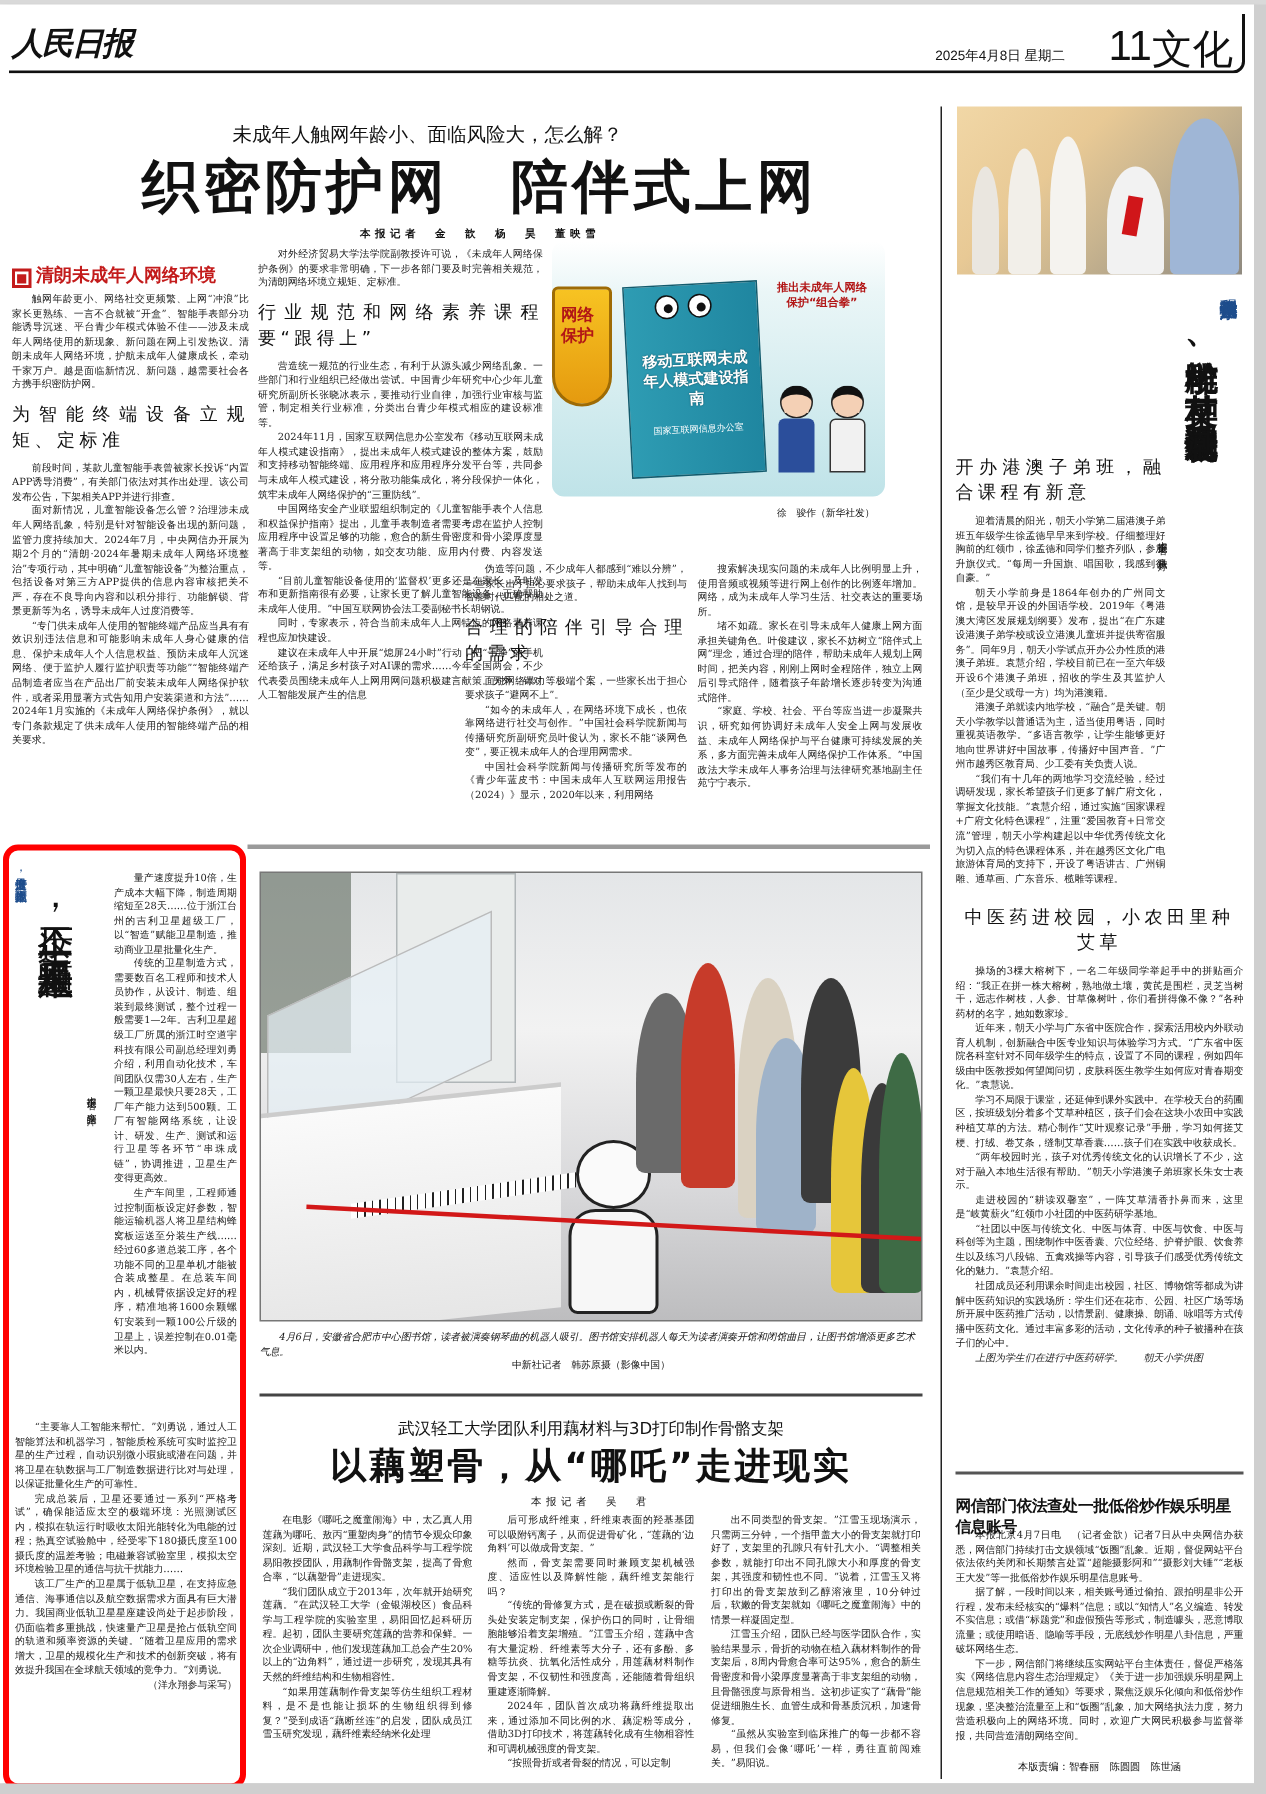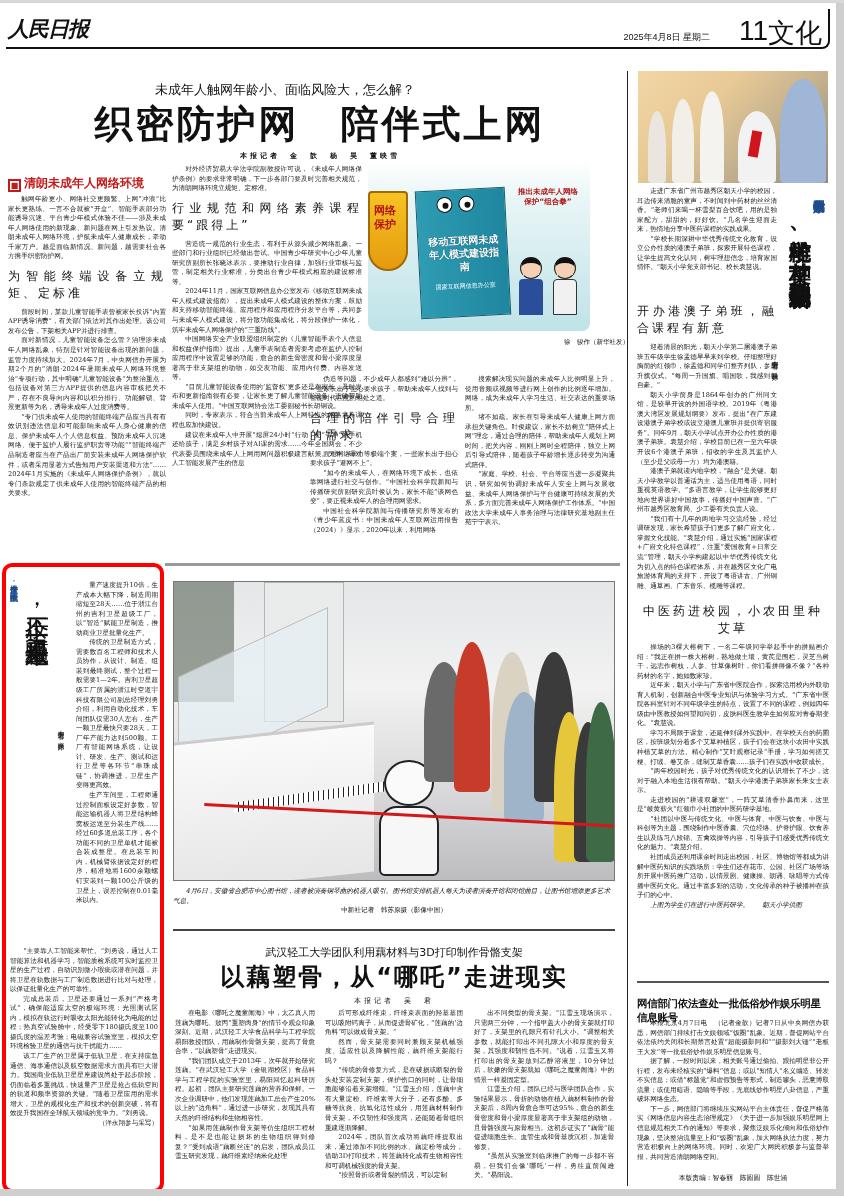--- a/index.html
+++ b/index.html
@@ -35,21 +35,21 @@
   .book { position: absolute; left: 50px; top: 28px; width: 90px; height: 128px; background: linear-gradient(90deg,#2e9cb3,#1f86a0); border: 1.5px solid #135b6d; transform: rotate(-3deg); }
   .book .eyes { position: absolute; left: 20px; top: 6px; width: 40px; height: 16px; }
   .book .eye { position: absolute; top: 0; width: 16px; height: 16px; background: #fff; border: 1px solid #111; border-radius: 50%; }
   .book .eye::after { content: ""; position: absolute; left: 5px; top: 5px; width: 6px; height: 6px; background: #111; border-radius: 50%; }
   .book .title { position: absolute; left: 6px; top: 44px; width: 78px; text-align: center; font-family: "DejaVu Sans", sans-serif; font-weight: bold; color: #fff; font-size: 10px; line-height: 13px; text-shadow: 0 0 1px #0a3d4a; }
   .book .pub { position: absolute; left: 6px; top: 92px; width: 78px; text-align: center; color: #fff; font-size: 6px; font-family: "DejaVu Sans", sans-serif; }
   .bubble { position: absolute; left: 150px; top: 26px; width: 60px; text-align: center; color: #b21616; font-weight: bold; font-family: "DejaVu Sans", sans-serif; font-size: 7.5px; line-height: 10px; }
   .kid { position: absolute; bottom: 14px; width: 26px; height: 60px; }
   .kid .head { width: 22px; height: 22px; background: #f4d0b5; border: 1px solid #222; border-radius: 50%; margin: 0 auto; border-top: 6px solid #111; }
   .kid .body { width: 24px; height: 36px; margin: 0 auto; border-radius: 4px 4px 0 0; }
-  .cartoon-credit { position: absolute; left: 518px; top: 335px; font-size: 6.5px; margin-left: 46px; }
+  .cartoon-credit { position: absolute; left: 518px; top: 335px; font-size: 6.5px; }
 
   
   .rphoto { position: absolute; left: 638px; top: 68px; width: 190px; height: 112px; background: linear-gradient(135deg,#f1d7a6 0%,#e8c995 35%,#c8b48f 60%,#8f8a80 100%); overflow: hidden; }
   .rphoto .p { position: absolute; border-radius: 50% 50% 4px 4px; }
   .rvline { position: absolute; left: 627px; top: 68px; width: 1px; height: 1115px; background: #222; }
   .rv-sub { position: absolute; left: 812px; top: 188px; width: 14px; font-family: "DejaVu Sans", sans-serif; font-size: 12px; line-height: 14px; color: #1e4d8c; writing-mode: vertical-rl; }
   .rv-title { position: absolute; left: 787px; top: 220px; width: 26px; font-family: "DejaVu Sans", sans-serif; font-size: 22px; line-height: 25px; writing-mode: vertical-rl; font-weight: bold; color: #111; }
   .rv-byline { position: absolute; left: 770px; top: 352px; writing-mode: vertical-rl; font-size: 6.5px; letter-spacing: 1px; }
 
   
@@ -167,24 +167,20 @@
     <div class="p" style="left:62px; top:20px; width:24px; height:92px; background:#f5f3ef;"></div>
     <div class="p" style="left:100px; top:40px; width:38px; height:72px; background:#f2f2f2;"></div>
     <div class="p" style="left:142px; top:8px; width:46px; height:104px; background:#9fb6d6;"></div>
     <div style="position:absolute;left:112px;top:60px;width:10px;height:26px;background:#d0161a;transform:rotate(10deg);"></div>
   </div>
 
   <div class="rv-sub">广东省广州市朝天小学开设特色课程</div>
   <div class="rv-title">学榄雕、种艾草，课程传统又新潮</div>
   <div class="rv-byline">本报记者　洪秋婷</div>
 
-  <div class="col" style="left:637px; top:184px; width:140px; height:110px;">
-    <p>走进广东省广州市越秀区朝天小学的校园，耳边传来清脆的童声，不时闻到中药材的丝丝清香。“老师们来喝一杯雪梨百合饮吧，用的是独家配方，甜甜的，好好饮。”几名学生迎面走来，热情地分享中医药课程的实践成果。</p>
-    <p>“学校长期深耕中华优秀传统文化教育，设立公办性质的港澳子弟班，探索开展特色课程，让学生提高文化认同，树牢理想信念，培育家国情怀。”朝天小学党支部书记、校长袁慧说。</p>
-  </div>
   <div class="col" style="left:637px; top:294px; width:140px; height:300px;">
     <div class="subhead">开办港澳子弟班，融合课程有新意</div>
     <p>迎着清晨的阳光，朝天小学第二届港澳子弟班五年级学生徐孟德早早来到学校。仔细整理好胸前的红领巾，徐孟德和同学们整齐列队，参加升旗仪式。“每周一升国旗、唱国歌，我感到很自豪。”</p>
     <p>朝天小学前身是1864年创办的广州同文馆，是较早开设的外国语学校。2019年《粤港澳大湾区发展规划纲要》发布，提出“在广东建设港澳子弟学校或设立港澳儿童班并提供寄宿服务”。同年9月，朝天小学试点开办公办性质的港澳子弟班。袁慧介绍，学校目前已在一至六年级开设6个港澳子弟班，招收的学生及其监护人（至少是父或母一方）均为港澳籍。</p>
     <p>港澳子弟就读内地学校，“融合”是关键。朝天小学教学以普通话为主，适当使用粤语，同时重视英语教学。“多语言教学，让学生能够更好地向世界讲好中国故事，传播好中国声音。”广州市越秀区教育局、少工委有关负责人说。</p>
     <p>“我们有十几年的两地学习交流经验，经过调研发现，家长希望孩子们更多了解广府文化，掌握文化技能。”袁慧介绍，通过实施“国家课程+广府文化特色课程”，注重“爱国教育+日常交流”管理，朝天小学构建起以中华优秀传统文化为切入点的特色课程体系，并在越秀区文化广电旅游体育局的支持下，开设了粤语讲古、广州铜雕、通草画、广东音乐、榄雕等课程。</p>
   </div>
   <div class="col" style="left:637px; top:594px; width:192px; height:390px;">
     <div class="subhead center">中医药进校园，小农田里种艾草</div>
     <p>操场的3棵大榕树下，一名二年级同学举起手中的拼贴画介绍：“我正在拼一株大榕树，熟地做土壤，黄芪是围栏，灵芝当树干，远志作树枝，人参、甘草像树叶，你们看拼得像不像？”各种药材的名字，她如数家珍。</p>

